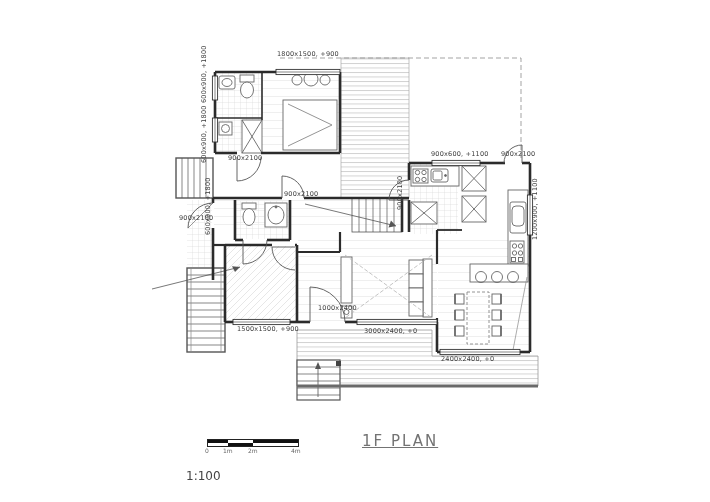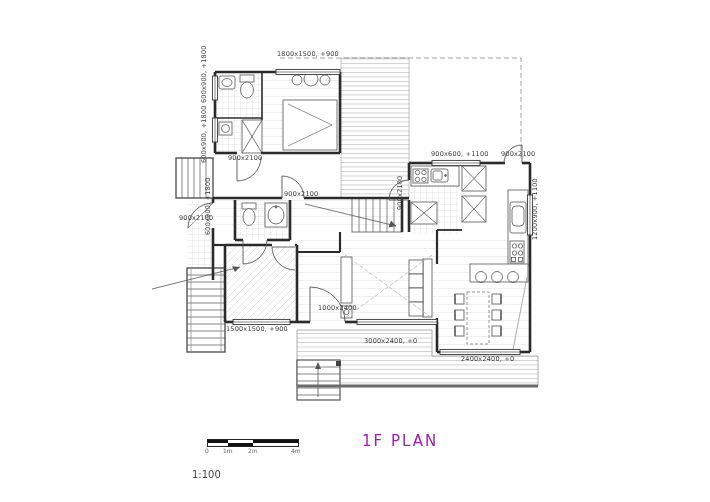--- a/index.html
+++ b/index.html
@@ -1,22 +1,22 @@
 <!DOCTYPE html>
 <html><head>
 <meta charset="utf-8">
 <style>
   html,body{margin:0;padding:0;background:#ffffff;}
   #canvas{position:relative;width:710px;height:502px;background:#fff;overflow:hidden;
           font-family:"DejaVu Sans","Liberation Sans",sans-serif;}
   #plan-svg{position:absolute;left:0;top:0;}
   .dim{position:absolute;font-size:6.5px;color:#3a3a3a;white-space:nowrap;line-height:1;letter-spacing:0.2px;}
   .dim.vert{transform:rotate(-90deg);transform-origin:0 0;}
-  .title{position:absolute;left:362px;top:432px;font-size:15px;letter-spacing:2px;color:#a21caf;}
-  .ratio{position:absolute;left:192px;top:437px;font-size:10px;color:#444;margin-top:32px;}
+  .title{position:absolute;left:362px;top:432px;font-size:15px;letter-spacing:2px;color:#737373;text-decoration:underline;}
+  .ratio{position:absolute;left:186px;top:437px;font-size:12px;color:#444;margin-top:32px;}
   .scalebar{position:absolute;left:207px;top:439px;width:90px;height:6px;border:0.8px solid #222;display:flex;flex-direction:column;}
   .scalebar .row{display:flex;flex:1;}
   .scalebar .seg{height:100%;}
   .tick{position:absolute;top:447px;font-size:6px;color:#666;}
 </style>
 </head>
 <body>
 
 <div id="canvas">
 
@@ -318,23 +318,23 @@
   <span class="dim vert" style="left:201px;top:163px">600x900, +1800</span>
   <span class="dim" style="left:228px;top:155px">900x2100</span>
   <span class="dim" style="left:179px;top:215px">900x2100</span>
   <span class="dim vert" style="left:205px;top:235px">600x900, +1800</span>
   <span class="dim" style="left:284px;top:191px">900x2100</span>
   <span class="dim" style="left:431px;top:151px">900x600, +1100</span>
   <span class="dim" style="left:501px;top:151px">900x2100</span>
   <span class="dim vert" style="left:397px;top:210px">900x2100</span>
   <span class="dim vert" style="left:532px;top:240px">1200x900, +1100</span>
   <span class="dim" style="left:318px;top:305px">1000x2400</span>
-  <span class="dim" style="left:226px;top:326px">1500x1500, +900</span>
-  <span class="dim" style="left:364px;top:338px">3000x2400, +0</span>
-  <span class="dim" style="left:461px;top:356px">2400x2400, +0</span>
+  <span class="dim" style="left:237px;top:326px">1500x1500, +900</span>
+  <span class="dim" style="left:364px;top:328px">3000x2400, +0</span>
+  <span class="dim" style="left:441px;top:356px">2400x2400, +0</span>
 
   <span class="ratio">1:100</span>
   <div class="scalebar">
     <div class="row">
       <div class="seg" style="width:20px;background:#111"></div>
       <div class="seg" style="width:25px;background:#fff"></div>
       <div class="seg" style="width:45px;background:#111"></div>
     </div>
     <div class="row">
       <div class="seg" style="width:20px;background:#fff"></div>

